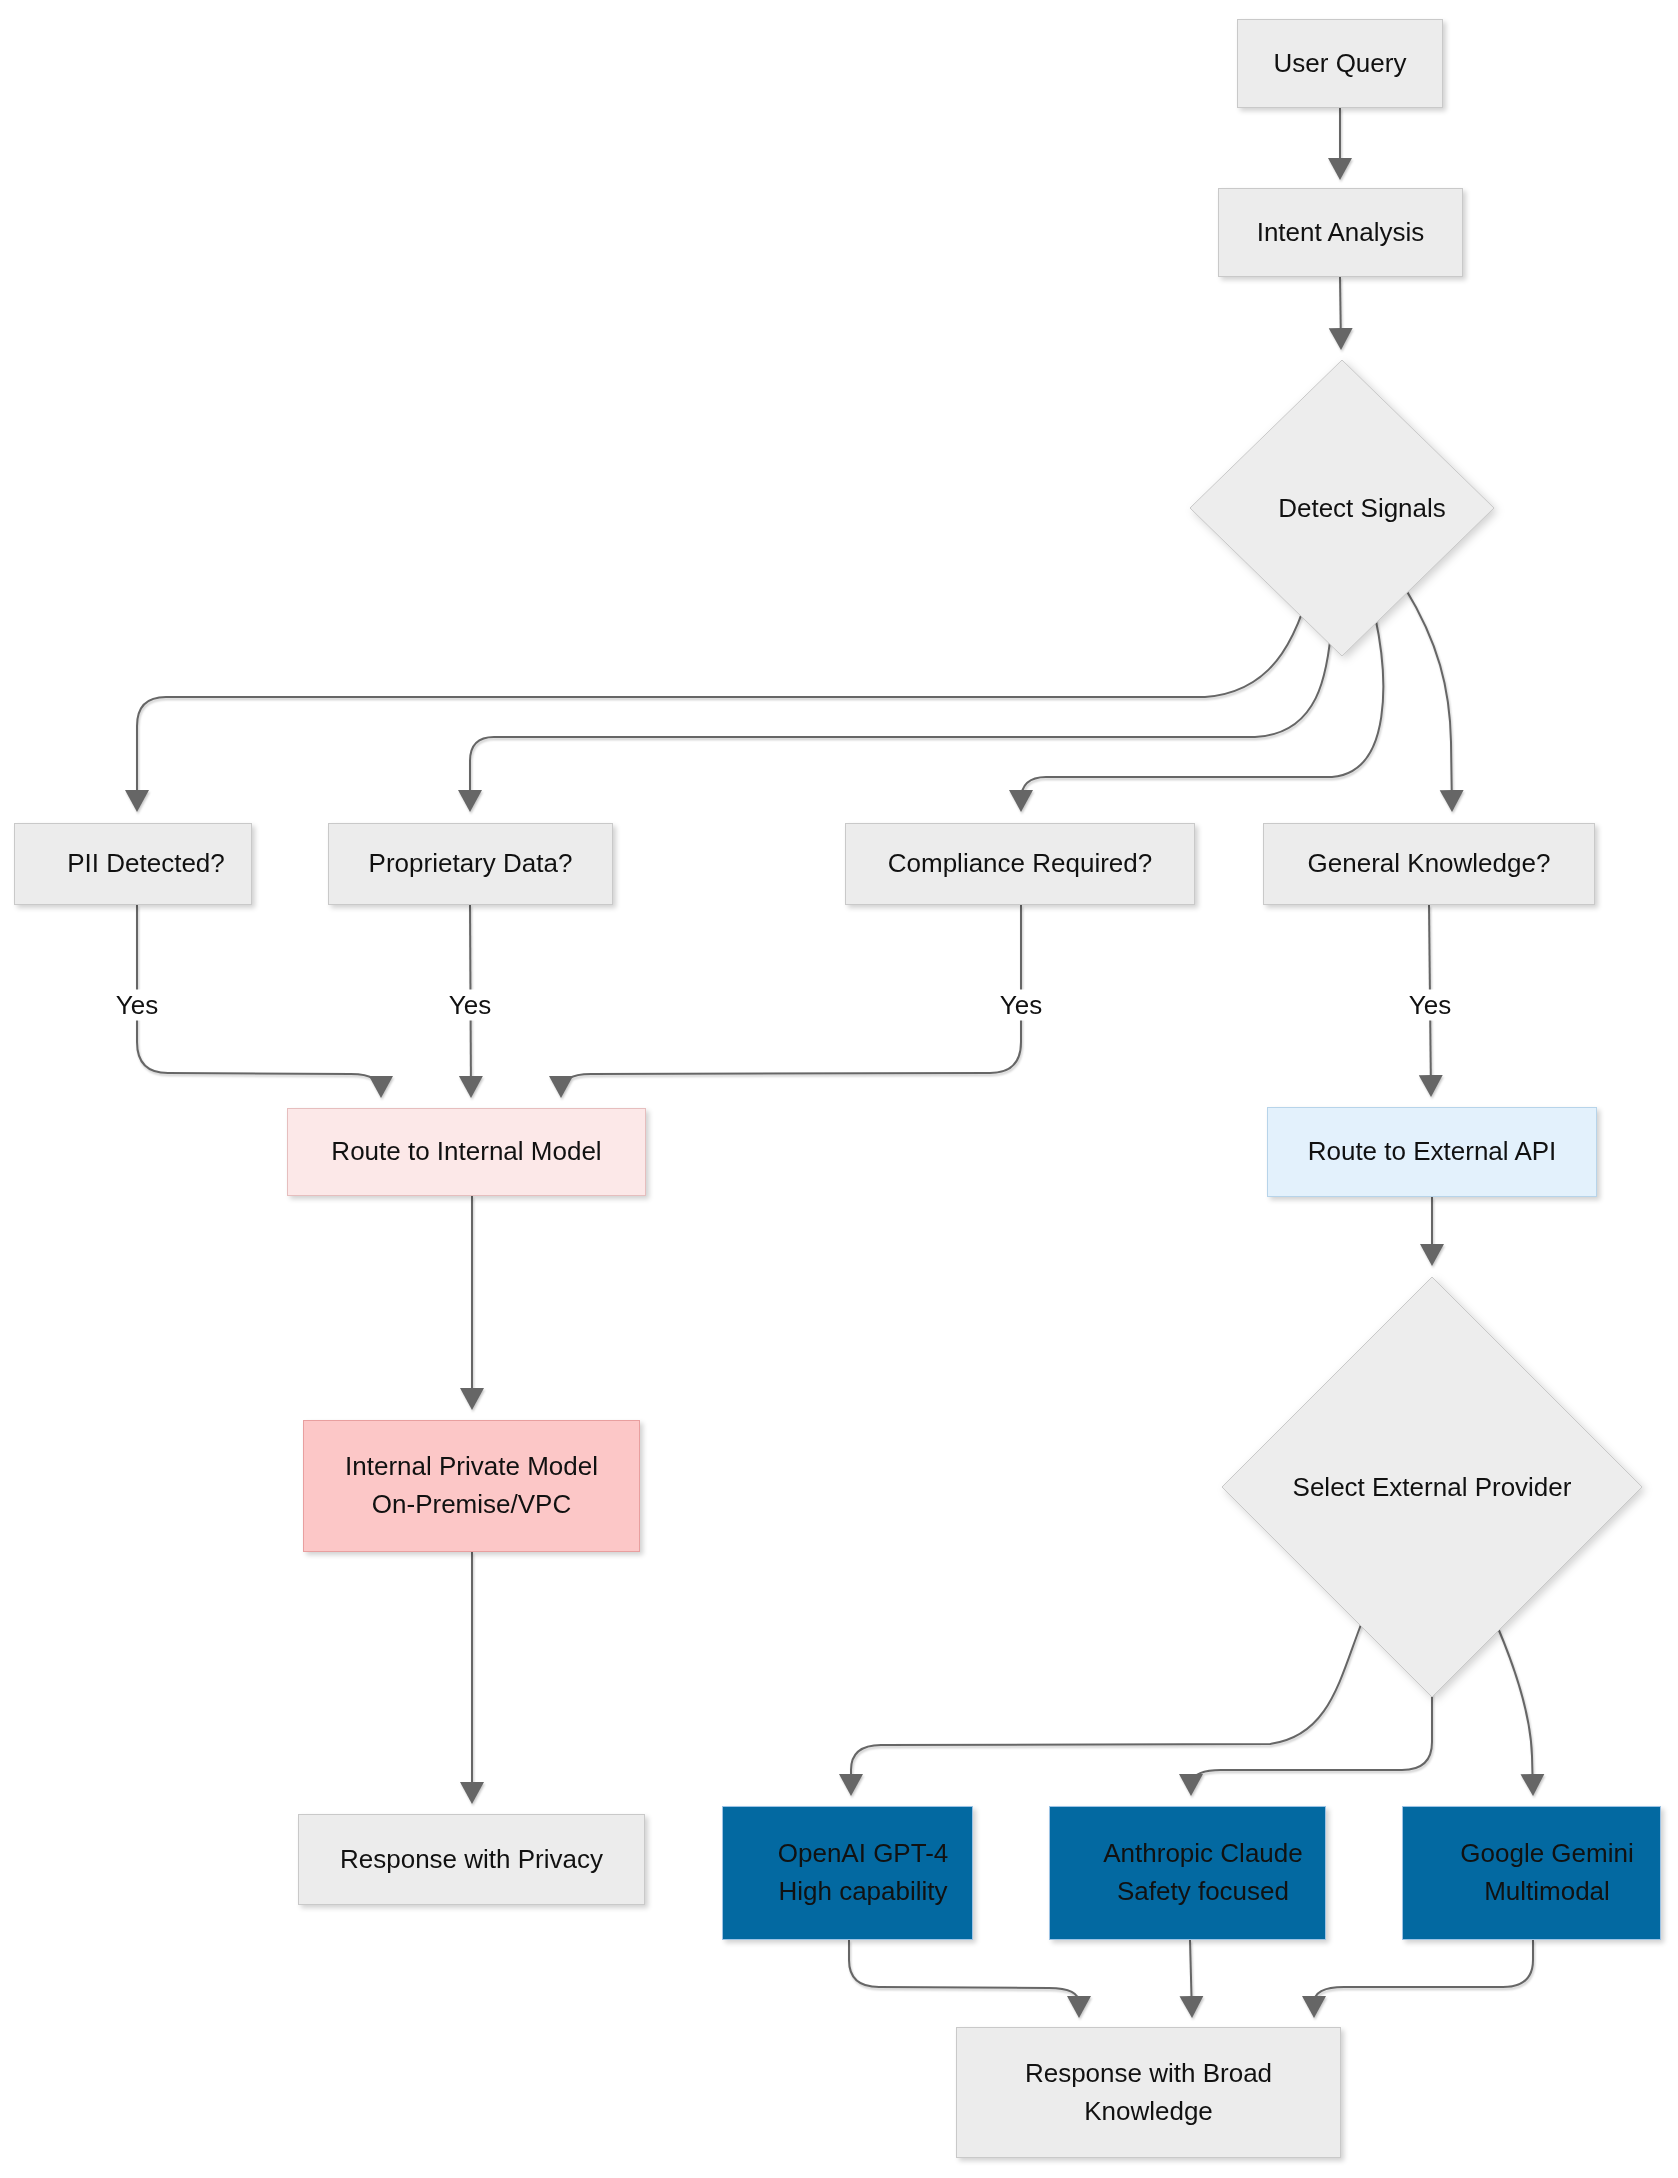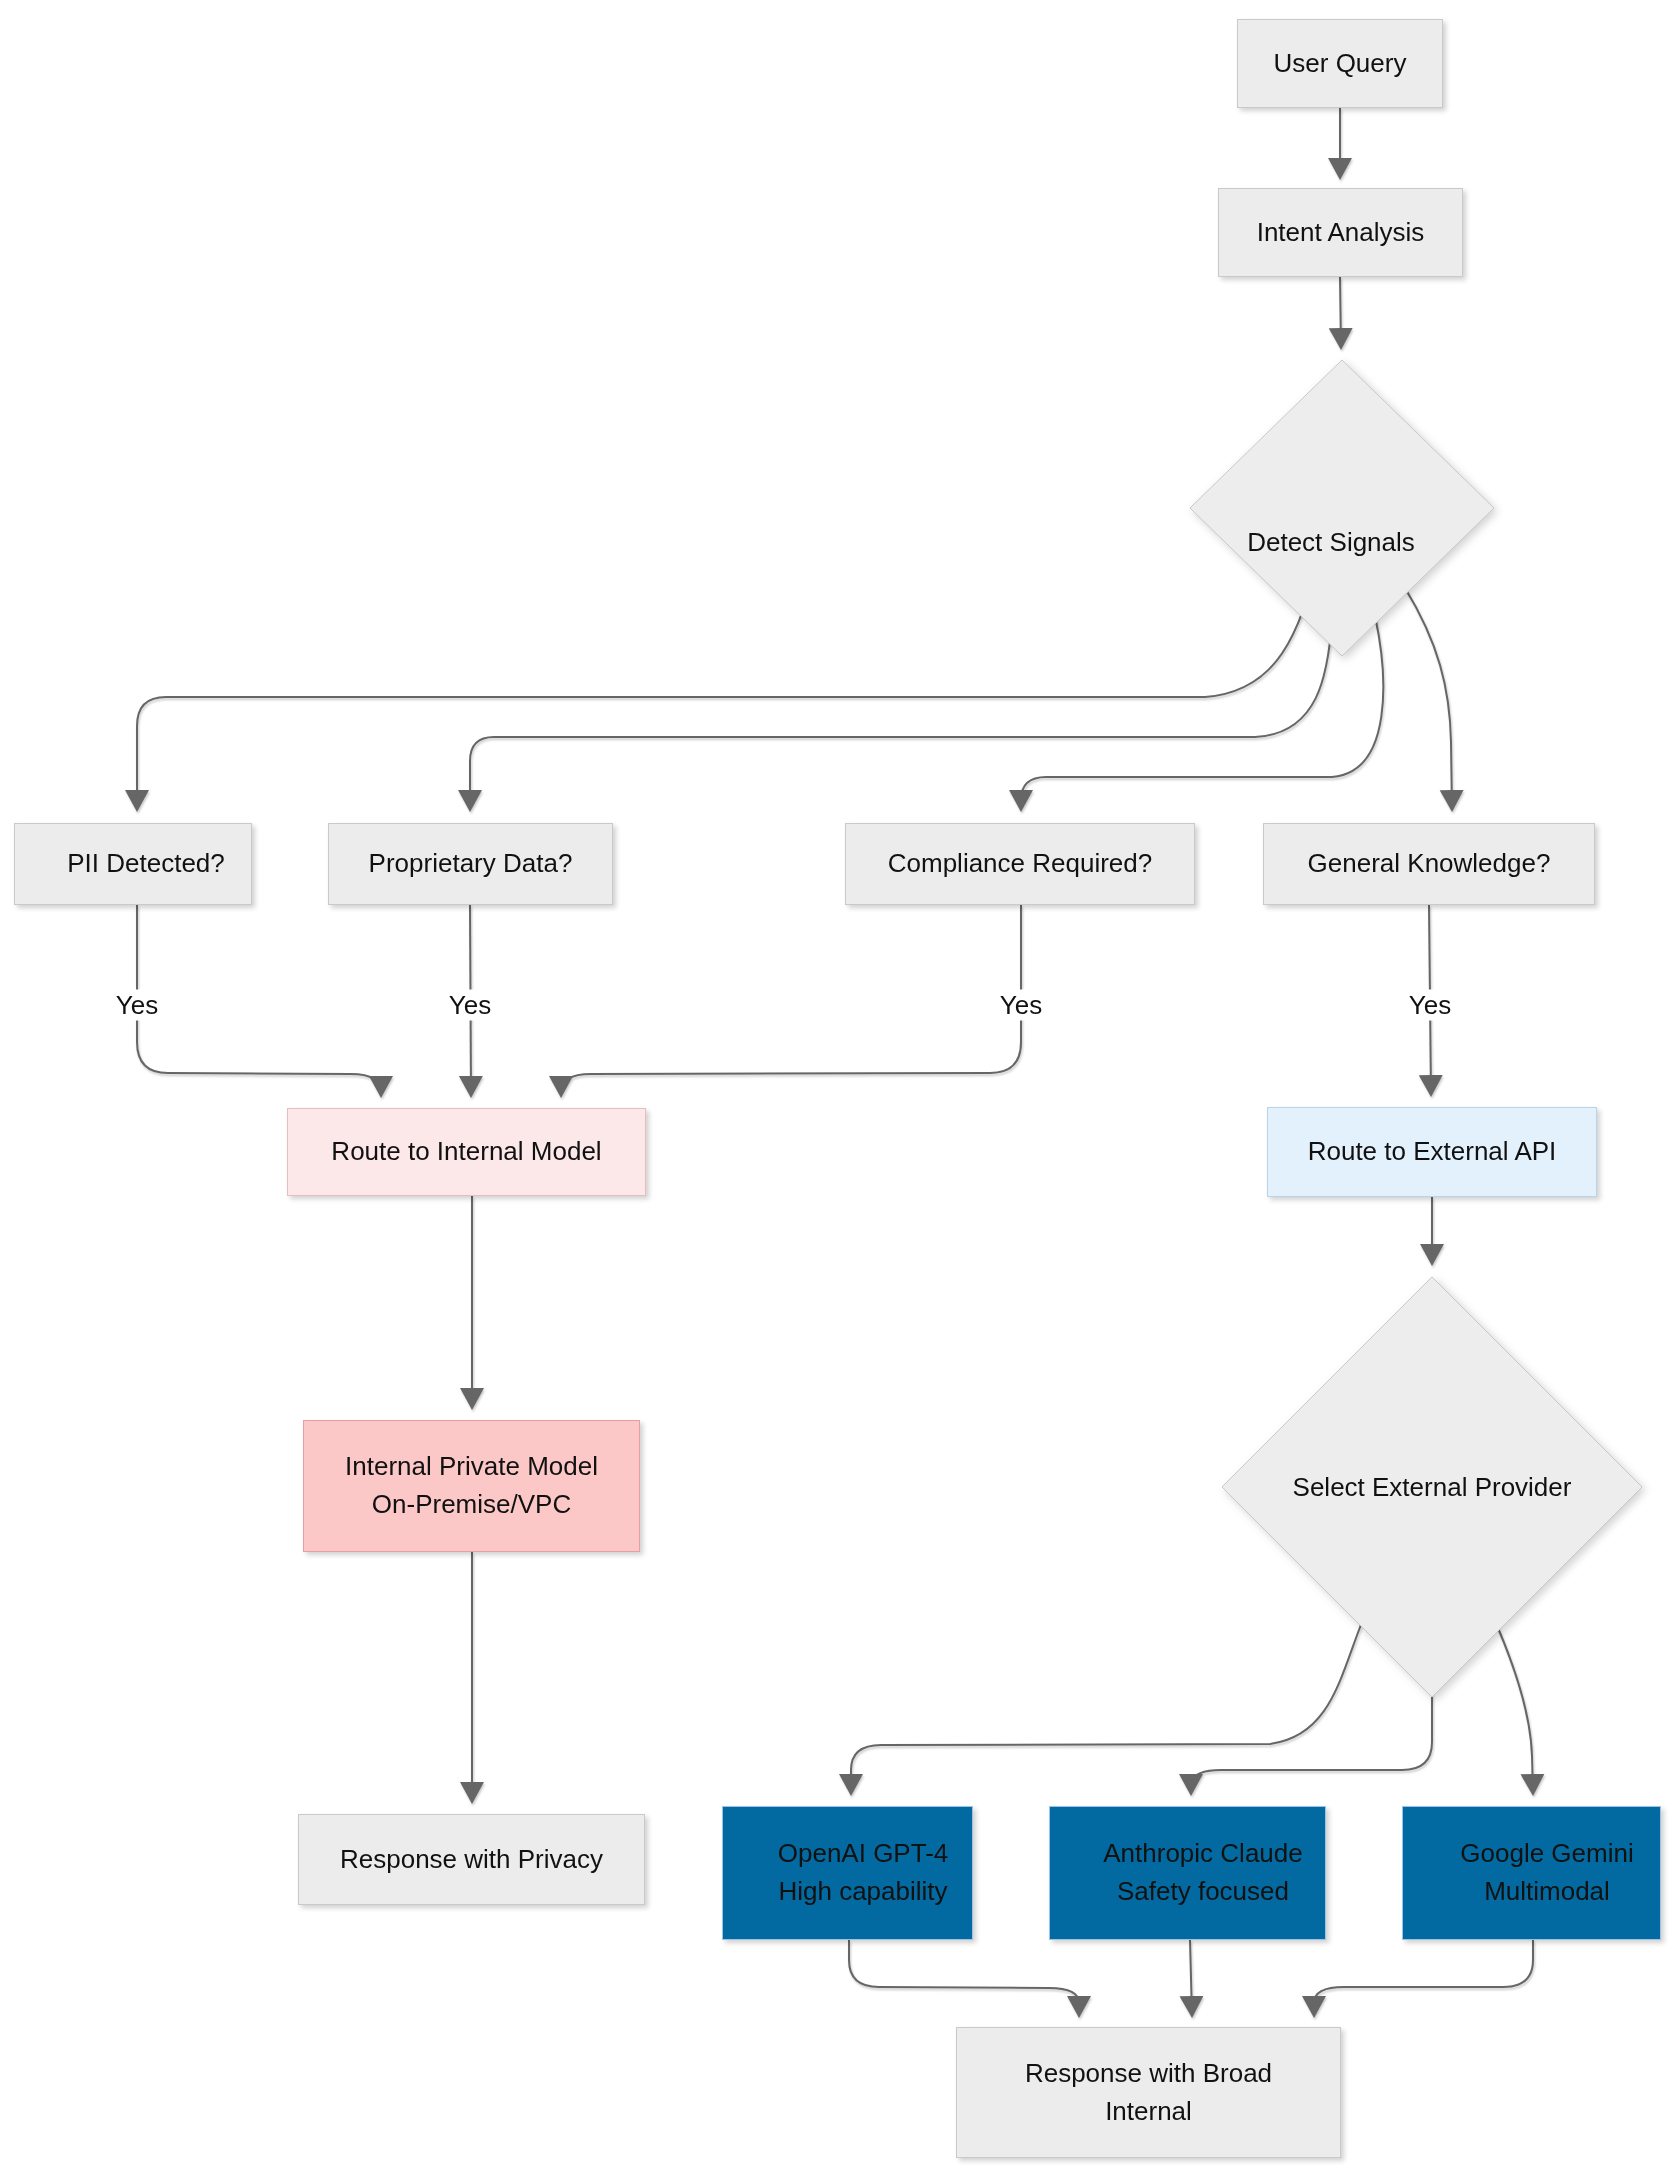--- a/index.html
+++ b/index.html
@@ -136,24 +136,24 @@
     <div>Safety focused</div>
   </div>
 
   <div class="node rect blue" style="left:1402px;top:1806px;width:259px;height:134px;">
     <div>Google Gemini</div>
     <div>Multimodal</div>
   </div>
 
   <div class="node rect gray" style="left:956px;top:2027px;width:385px;height:131px;">
     <div>Response with Broad</div>
-    <div>Internal</div>
+    <div>Knowledge</div>
   </div>
 
-  <div class="diamond-label" style="left:1331px;top:508px;margin-top:34px;">Detect Signals</div>
+  <div class="diamond-label" style="left:1362px;top:508px;">Detect Signals</div>
   <div class="diamond-label" style="left:1432px;top:1487px;">Select External Provider</div>
 
   <div class="edge-label" style="left:137px;top:1005px;">Yes</div>
   <div class="edge-label" style="left:470px;top:1005px;">Yes</div>
   <div class="edge-label" style="left:1021px;top:1005px;">Yes</div>
   <div class="edge-label" style="left:1430px;top:1005px;">Yes</div>
 
 </div>
 
 </body></html>

